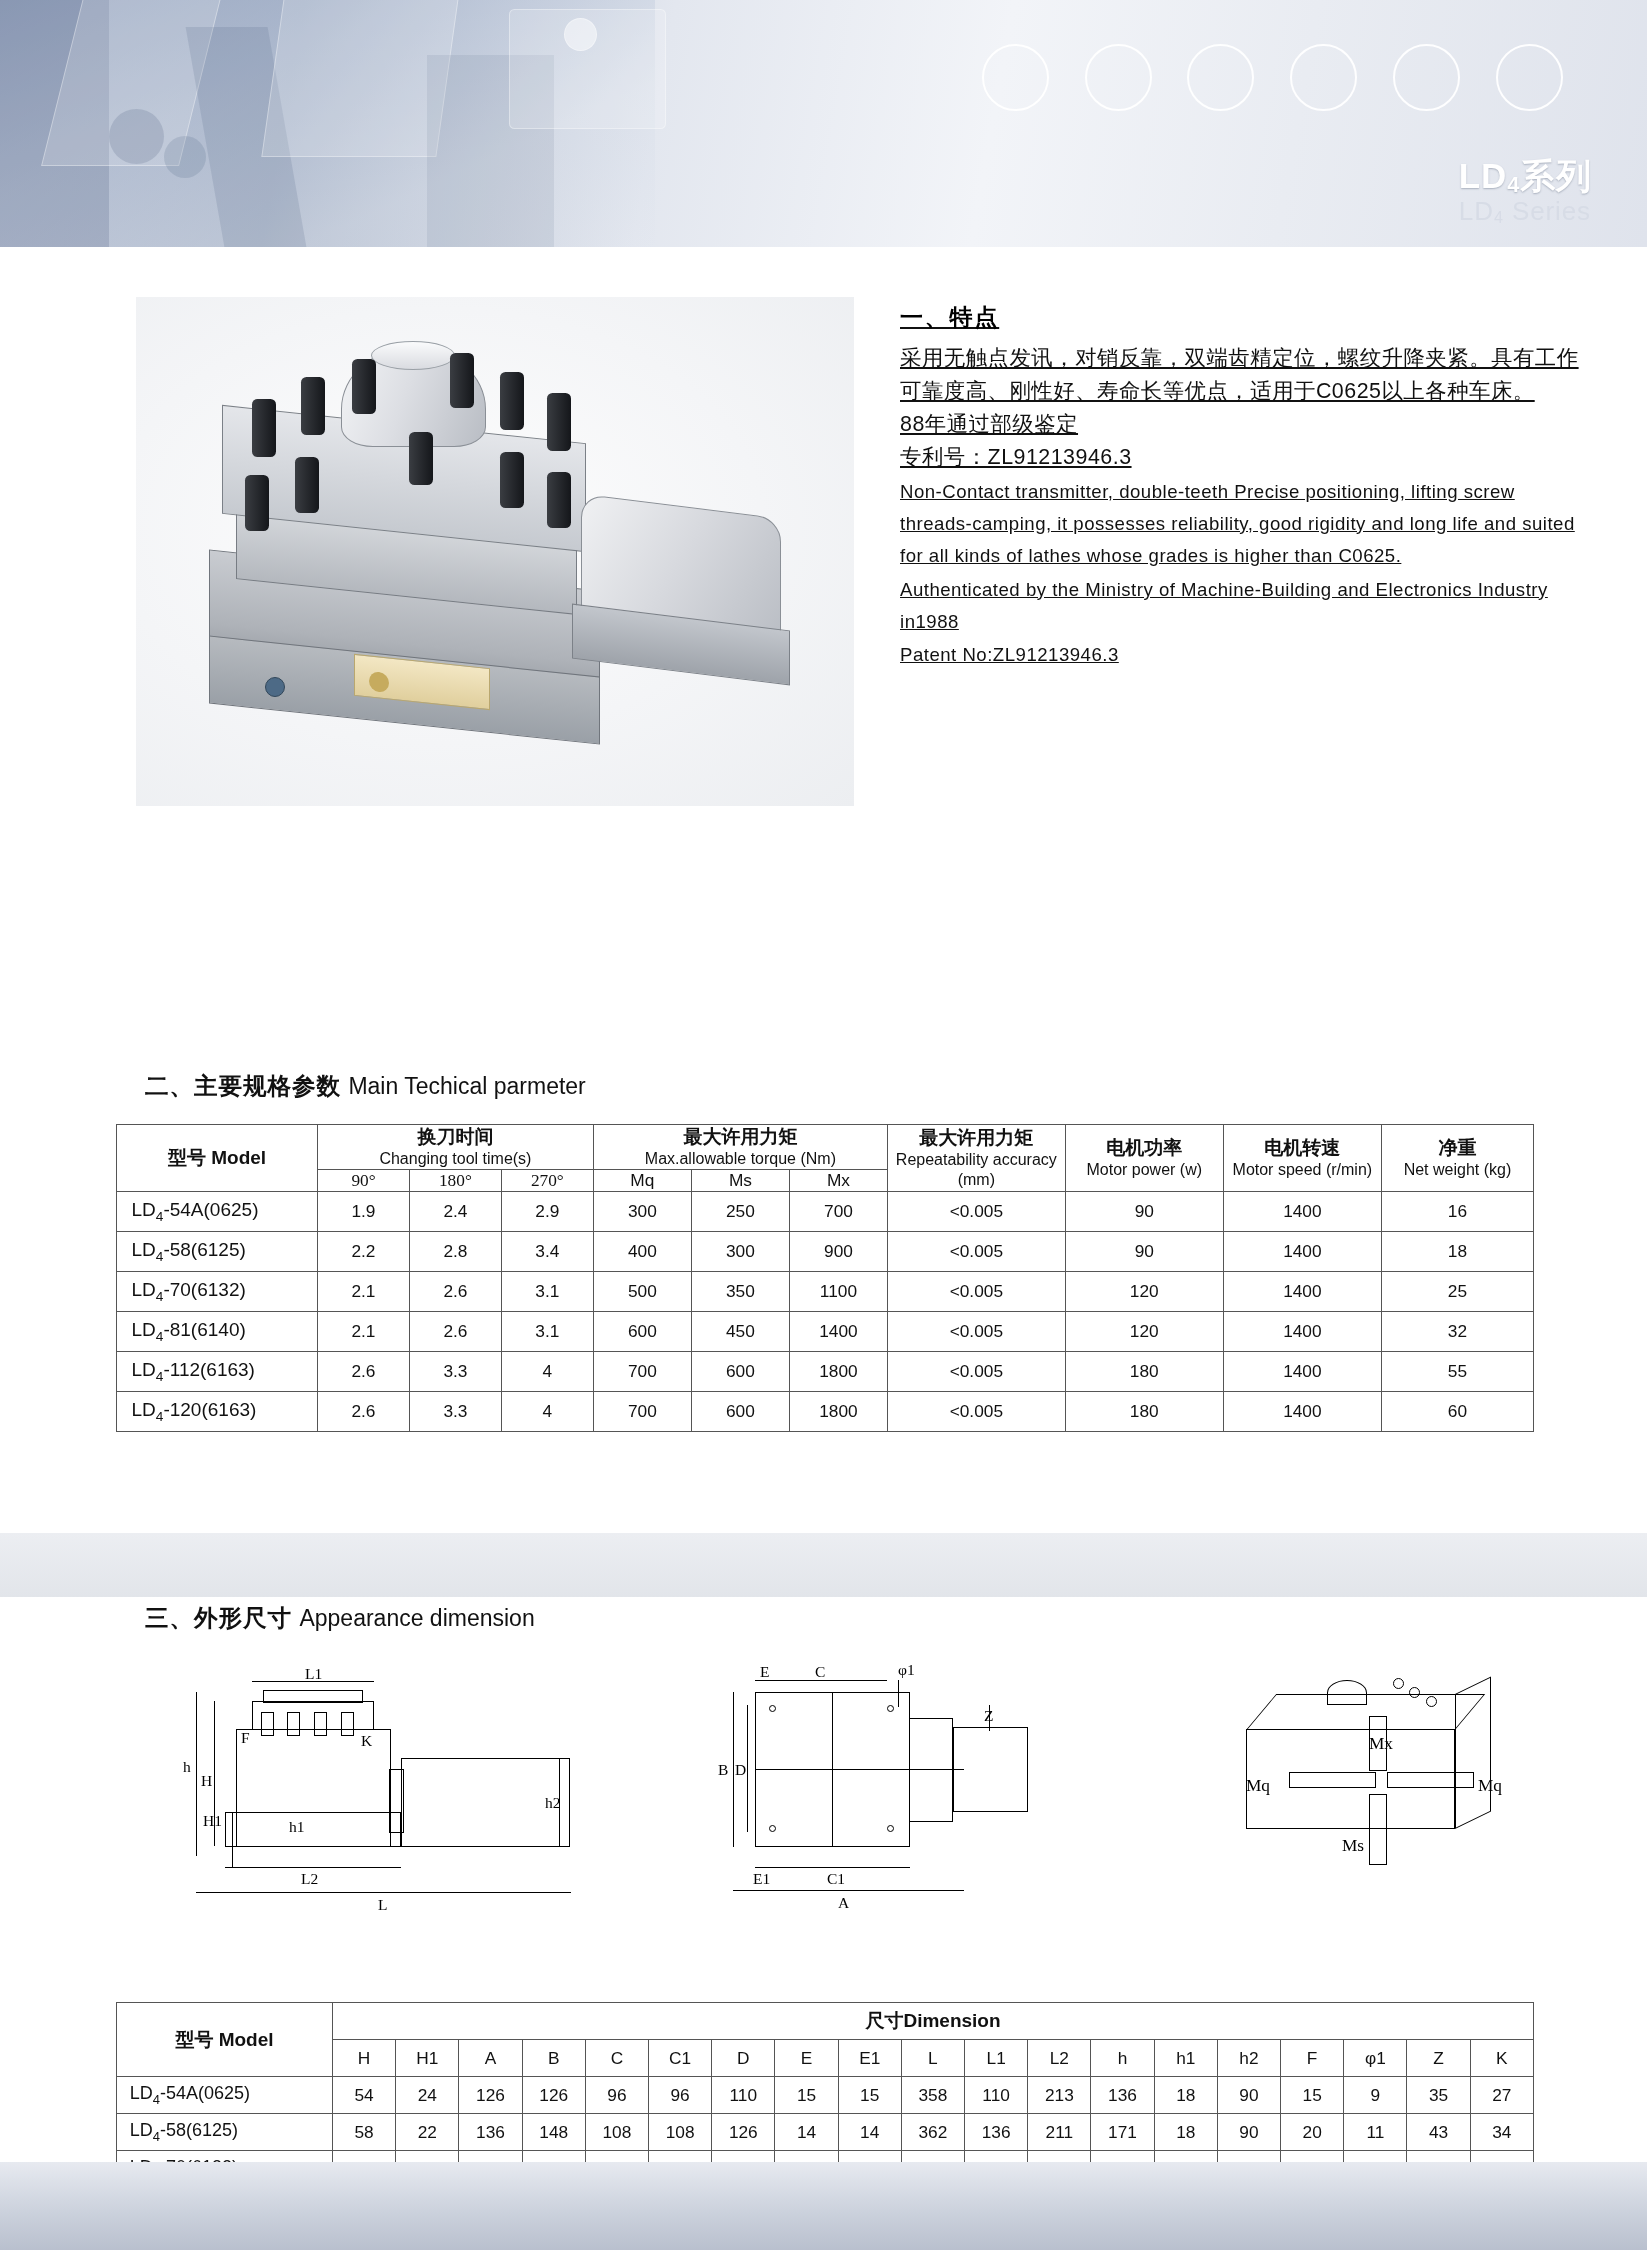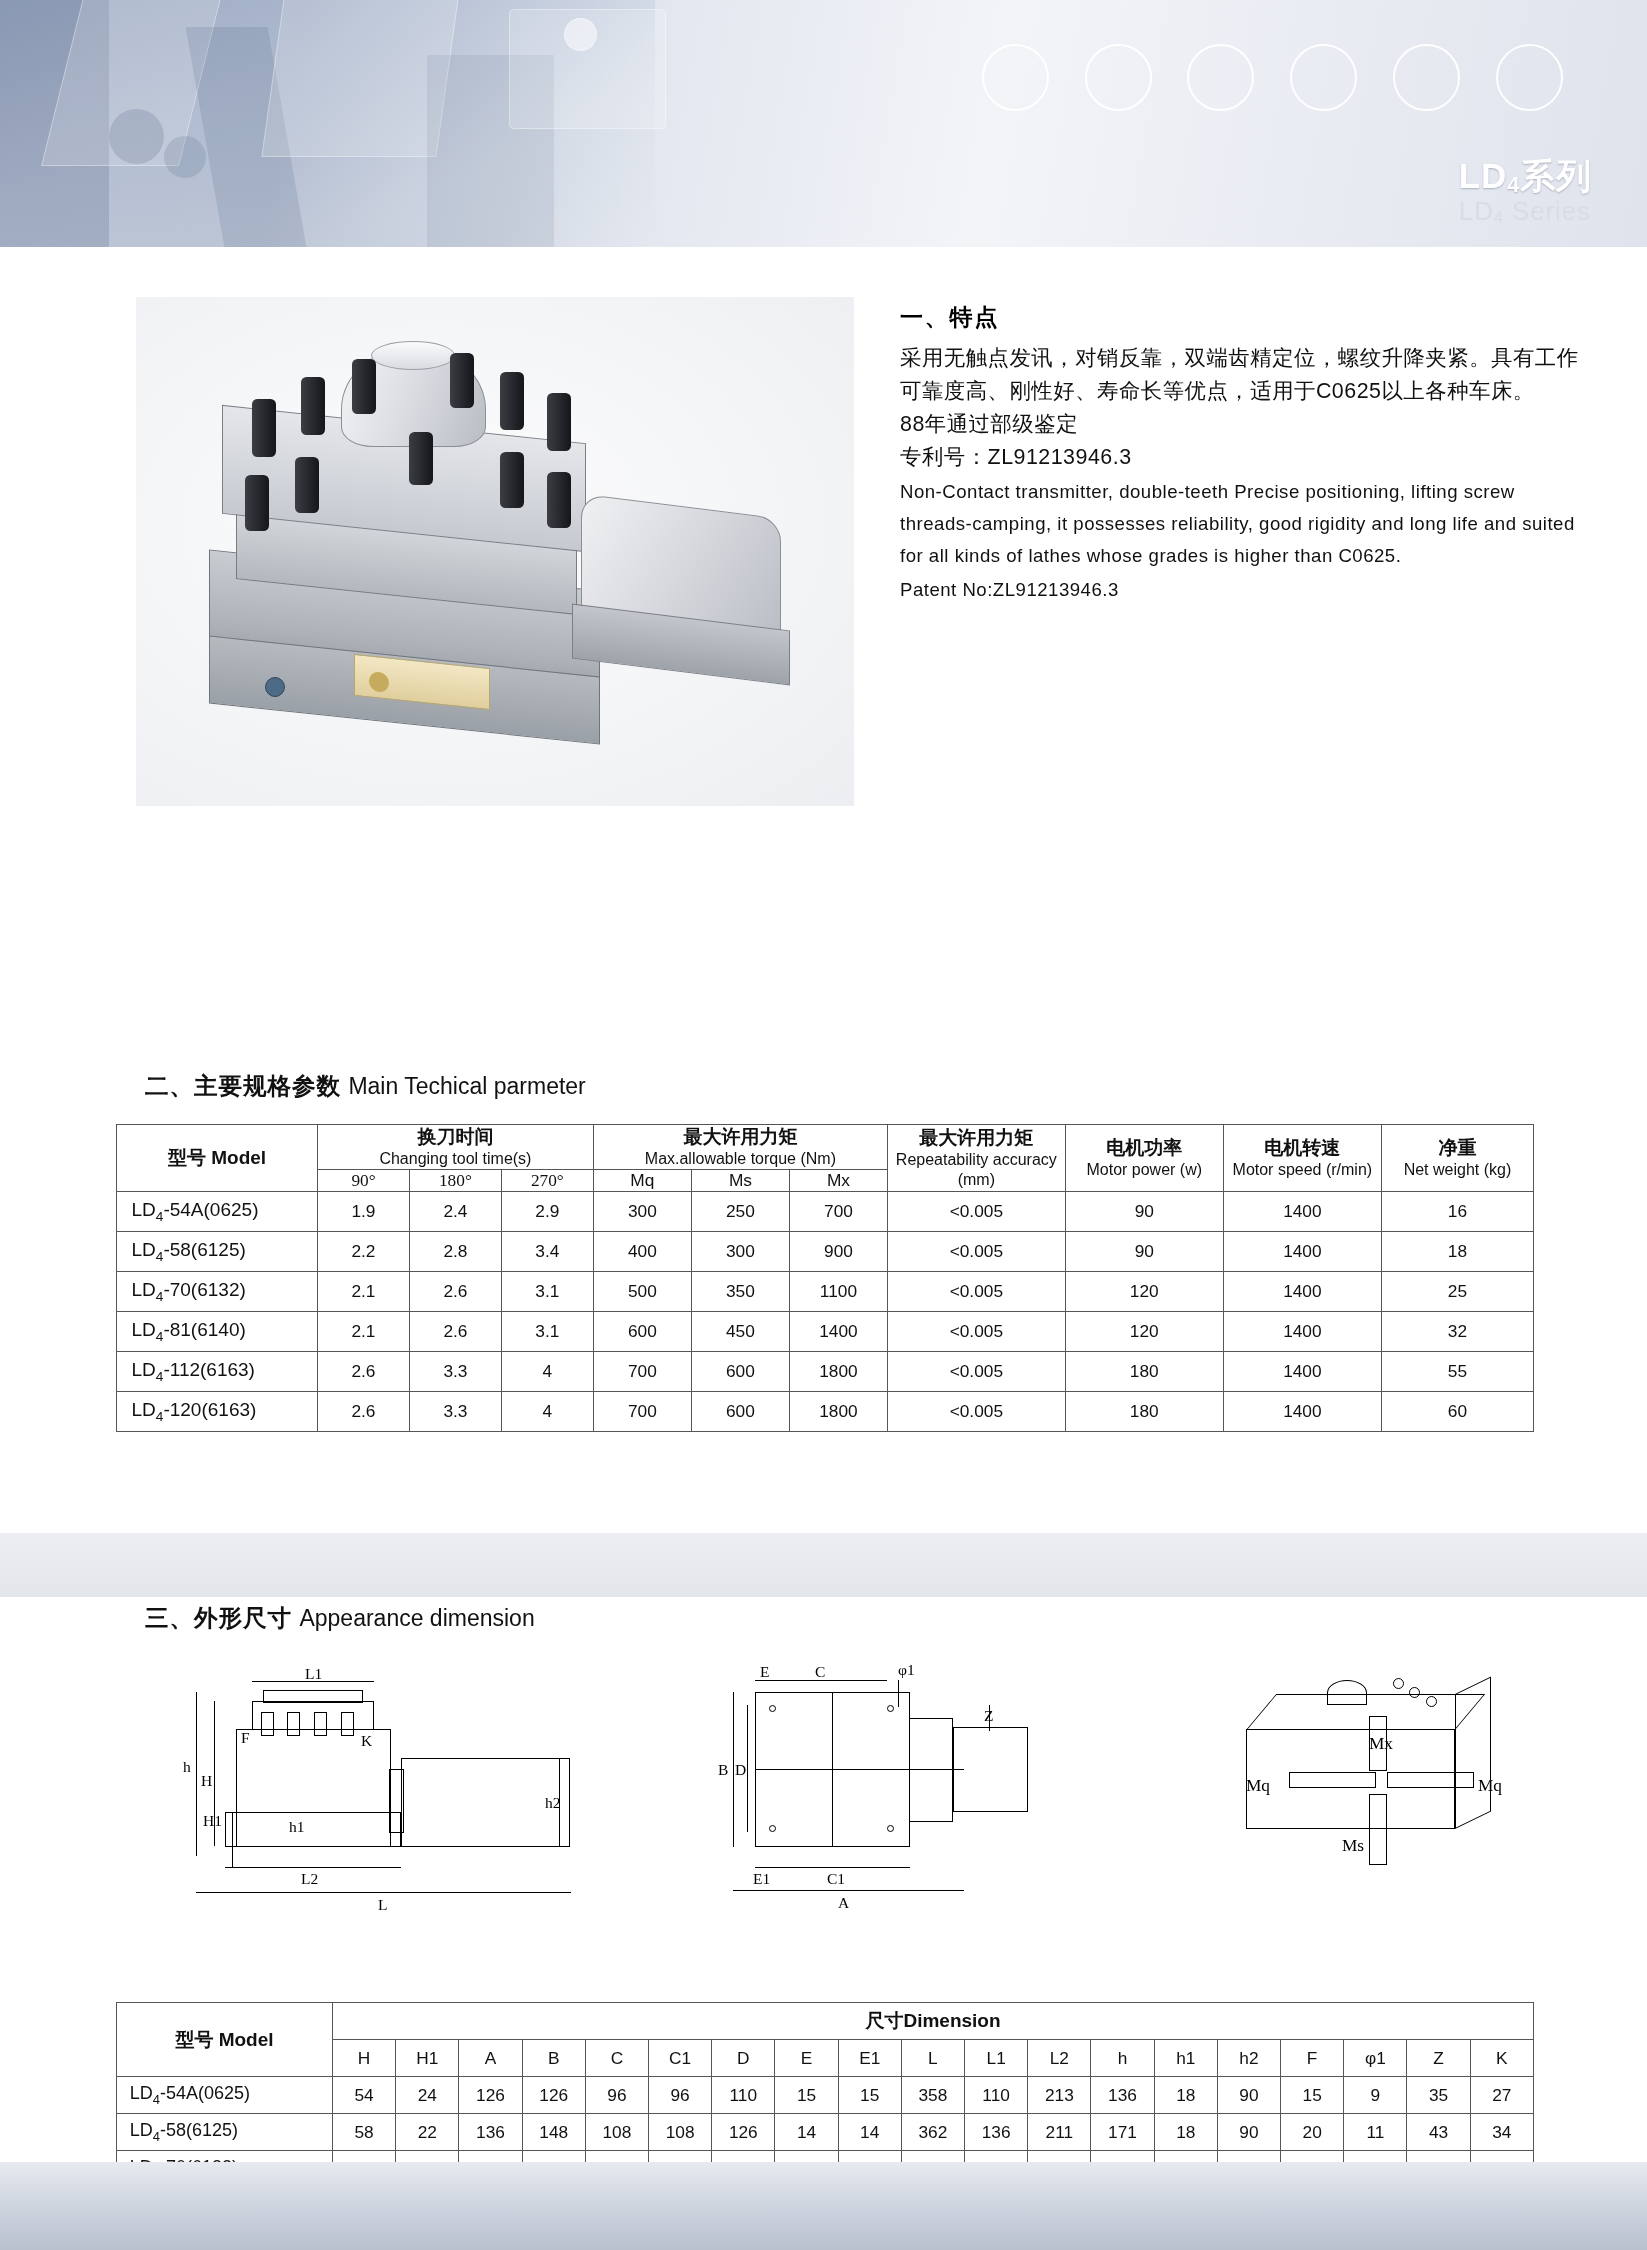--- a/index.html
+++ b/index.html
@@ -106,20 +106,21 @@
 
   
   .tr { position: absolute; box-sizing: border-box; }
 
   
   .feature-col {
     position: absolute;
     left: 900px;
     top: 55px;
     width: 691px;
+    text-decoration: underline;
   }
   .sec-head-cn {
     font-size: 23px;
     font-weight: bold;
     color: #000;
     letter-spacing: 1.8px;
     margin-bottom: 9px;
   }
   .cn-par {
     font-size: 21.4px;
@@ -336,20 +337,21 @@
     <div class="tr" style="left:233px;top:375px;width:20px;height:20px;border-radius:50%;background:#c6ab5e;transform:skewY(6deg);"></div>
     <div class="tr" style="left:129px;top:380px;width:20px;height:20px;border-radius:50%;background:#4d6a86;border:0.9px solid #32475a;"></div>
   </div>
 
   <div class="feature-col">
     <div class="sec-head-cn">一、特点</div>
     <div class="cn-par">采用无触点发讯，对销反靠，双端齿精定位，螺纹升降夹紧。具有工作可靠度高、刚性好、寿命长等优点，适用于C0625以上各种车床。</div>
     <div class="cn-par">88年通过部级鉴定</div>
     <div class="cn-par">专利号：ZL91213946.3</div>
     <div class="en-par">Non-Contact transmitter, double-teeth Precise positioning, lifting screw threads-camping, it possesses reliability, good rigidity and long life and suited for all kinds of lathes whose grades is higher than C0625.</div>
+    <div class="en-par">Authenticated by the Ministry of Machine-Building and Electronics Industry in1988</div>
     <div class="en-par">Patent No:ZL91213946.3</div>
   </div>
 
   <div class="sec2-title">
     <span>二、主要规格参数</span>
     <span class="en">Main Techical parmeter</span>
   </div>
 
   <div class="spec-table-wrap">
     <table class="spec">

